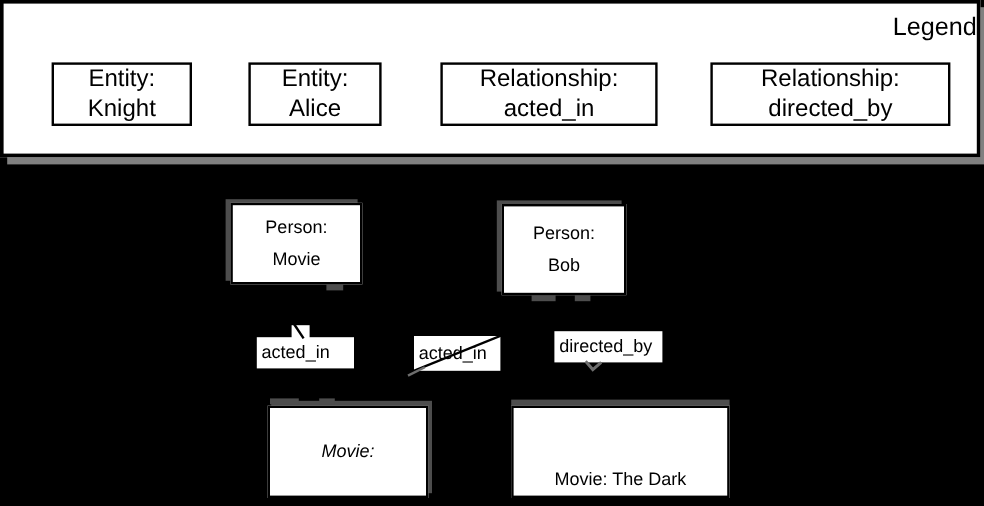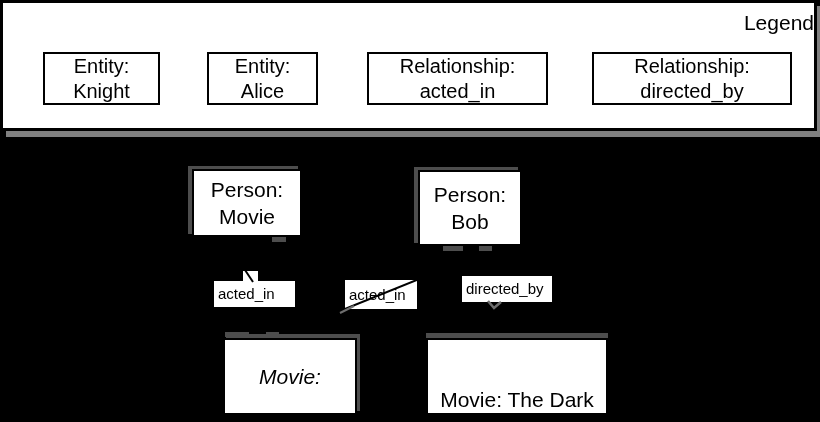--- a/index.html
+++ b/index.html
@@ -29,21 +29,21 @@
   }
   .lbox1{left:40px;width:117px;}
   .lbox2{left:204px;width:111px;}
   .lbox3{left:364px;width:181px;}
   .lbox4{left:589px;width:200px;}
   
   .node{
     position:absolute;box-sizing:border-box;
     background:var(--panel,#ffffff);border:2px solid var(--ink,#000000);
     display:flex;flex-direction:column;align-items:center;justify-content:center;
-    font-size:21px;line-height:27px;text-align:center;z-index:4;
+    font-size:15px;line-height:27px;text-align:center;z-index:4;
   }
   .node-alice{left:192px;top:169px;width:110px;height:68px;box-shadow:-4px -3px 0 0 #4d4d4d;}
   .node-bob{left:418px;top:170px;width:104px;height:76px;box-shadow:-4px -3px 0 0 #4d4d4d;}
   .node-inception{left:223px;top:338px;width:134px;height:77px;box-shadow:3px -4px 0 0 #4d4d4d;font-style:italic;}
   .node-dark{left:426px;top:338px;width:182px;height:77px;box-shadow:0 -5px 0 0 #4d4d4d;justify-content:flex-end;}
   
   .elabel{
     position:absolute;box-sizing:border-box;background:var(--panel,#ffffff);
     font-size:15px;line-height:26px;padding-left:4px;white-space:nowrap;
     z-index:3;

